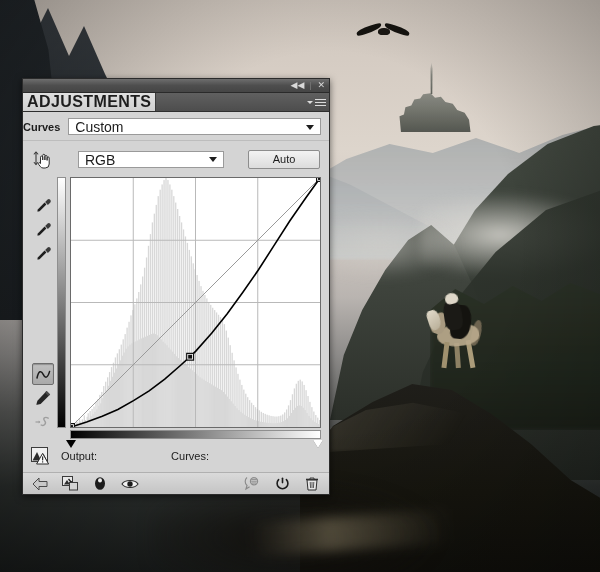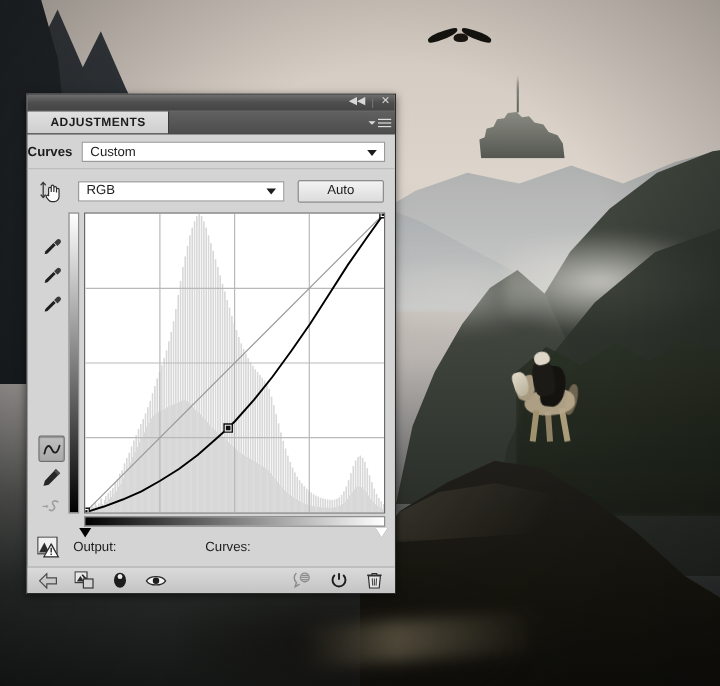--- a/index.html
+++ b/index.html
@@ -200,22 +200,22 @@
   }
   .titlebar .sep { width:1px; height:8px; background:#6f6f6f; }
 
   .tabrow {
     height:19px; display:flex; align-items:stretch;
     background:linear-gradient(to bottom,#5b5b5b,#4a4a4a);
     border-bottom:1px solid #2e2e2e;
     position:relative;
   }
   .tab {
-    padding:0 19px; display:flex; align-items:center;
-    font-size:10px; font-weight:bold; letter-spacing:.4px;
+    padding:0 4px; display:flex; align-items:center;
+    font-size:16px; font-weight:bold; letter-spacing:.4px;
     color:#1d1d1d;
     background:linear-gradient(to bottom,#e0e0e0,#cfcfcf);
     border-right:1px solid #3a3a3a;
     cursor:pointer;
   }
   .tabfill { flex:1; background:linear-gradient(to bottom,#606060,#4d4d4d); }
   .panelmenu {
     width:26px; display:flex; align-items:center; justify-content:center; cursor:pointer;
     background:linear-gradient(to bottom,#606060,#4d4d4d);
   }
@@ -229,31 +229,31 @@
   .body-area { background:#d4d4d4; padding:0; }
 
   .row-preset {
     display:flex; align-items:center; gap:8px;
     padding:6px 8px 5px 0;
     border-bottom:1px solid #bdbdbd;
   }
   .row-preset .lbl { font-weight:bold; font-size:11px; }
   .select {
     flex:1; height:17px; background:#fff; border:1px solid #9a9a9a;
-    display:flex; align-items:center; padding:0 6px;
-    position:relative; font-size:11px; cursor:pointer;
+    display:flex; align-items:flex-start; padding:0 6px;
+    position:relative; font-size:14px; cursor:pointer;
   }
   .select .caret {
     position:absolute; right:6px; top:50%; margin-top:-2px;
     width:0;height:0;border-left:4px solid transparent;border-right:4px solid transparent;
     border-top:5px solid #1d1d1d;
   }
 
   .row-channel {
-    display:flex; align-items:center; gap:11px;
+    display:flex; align-items:center; gap:24px;
     padding:7px 9px 7px 9px;
   }
   .target-icon { width:22px; height:22px; position:relative; cursor:pointer; }
   .chan-select { width:100px; height:17px; }
   .auto-btn {
     margin-left:auto; width:72px; height:19px;
     background:linear-gradient(to bottom,#f3f3f3,#dcdcdc);
     border:1px solid #8d8d8d; border-radius:2px;
     display:flex; align-items:center; justify-content:center;
     font-size:11px; cursor:pointer;

